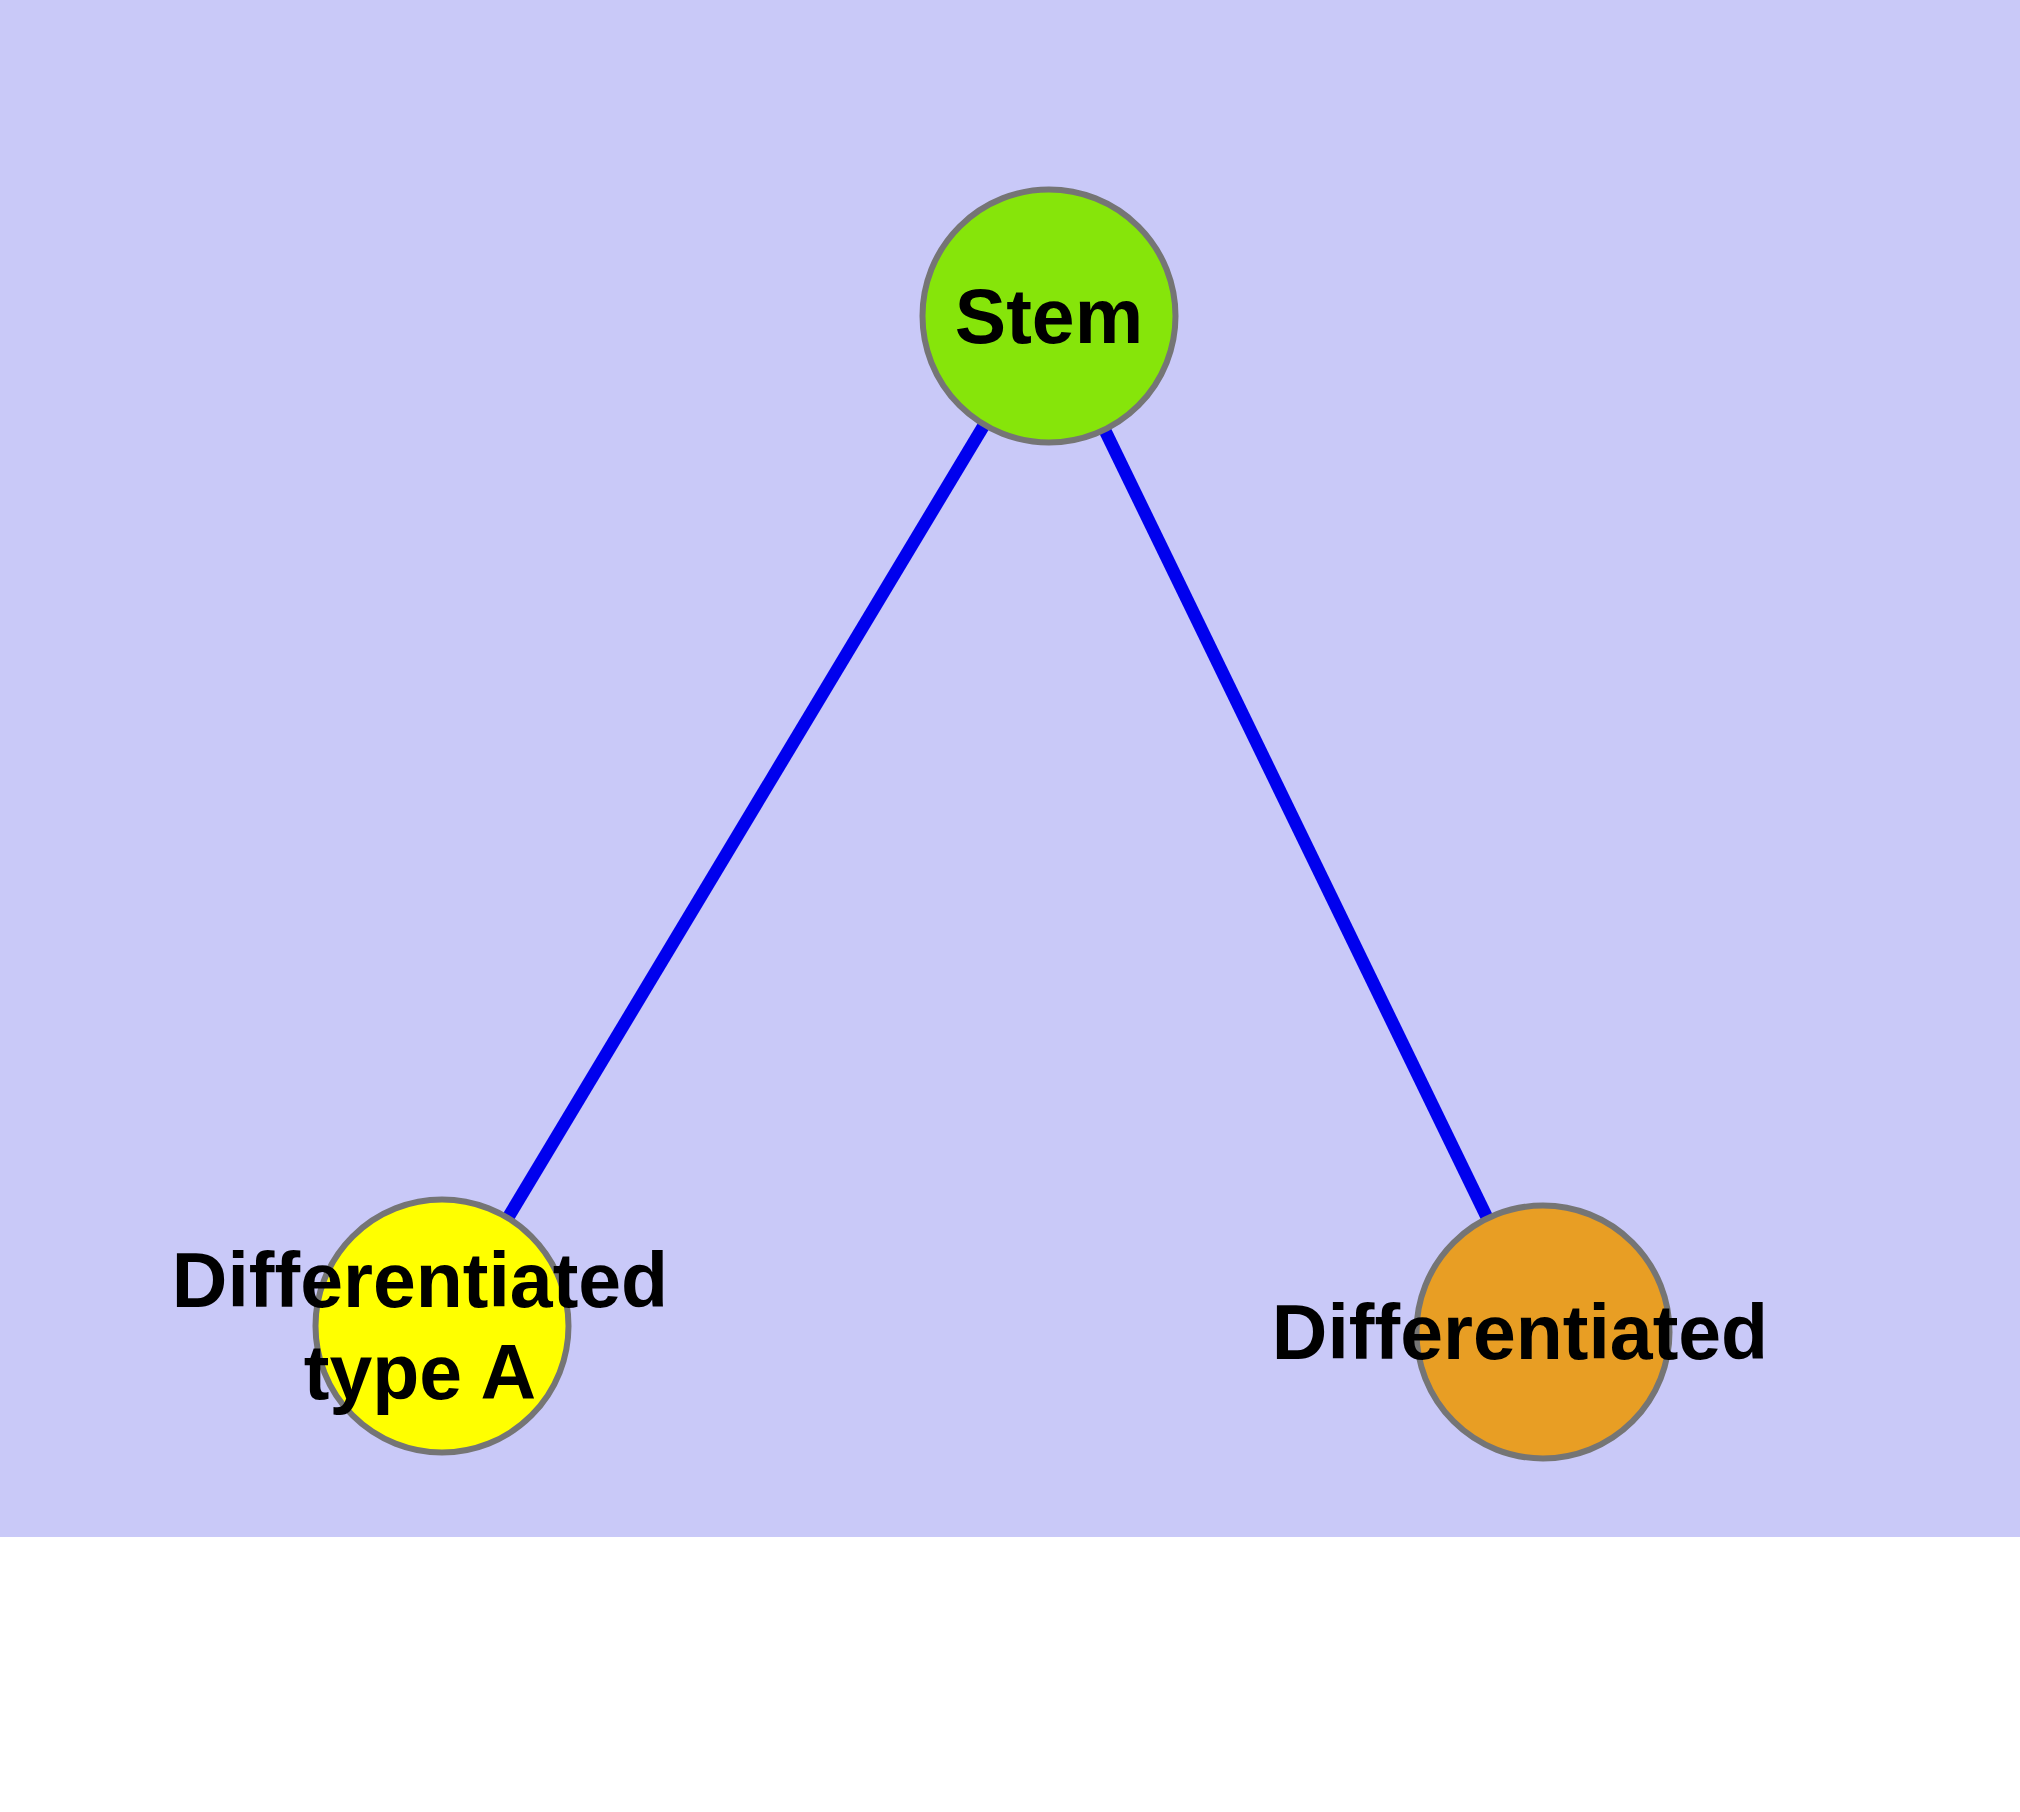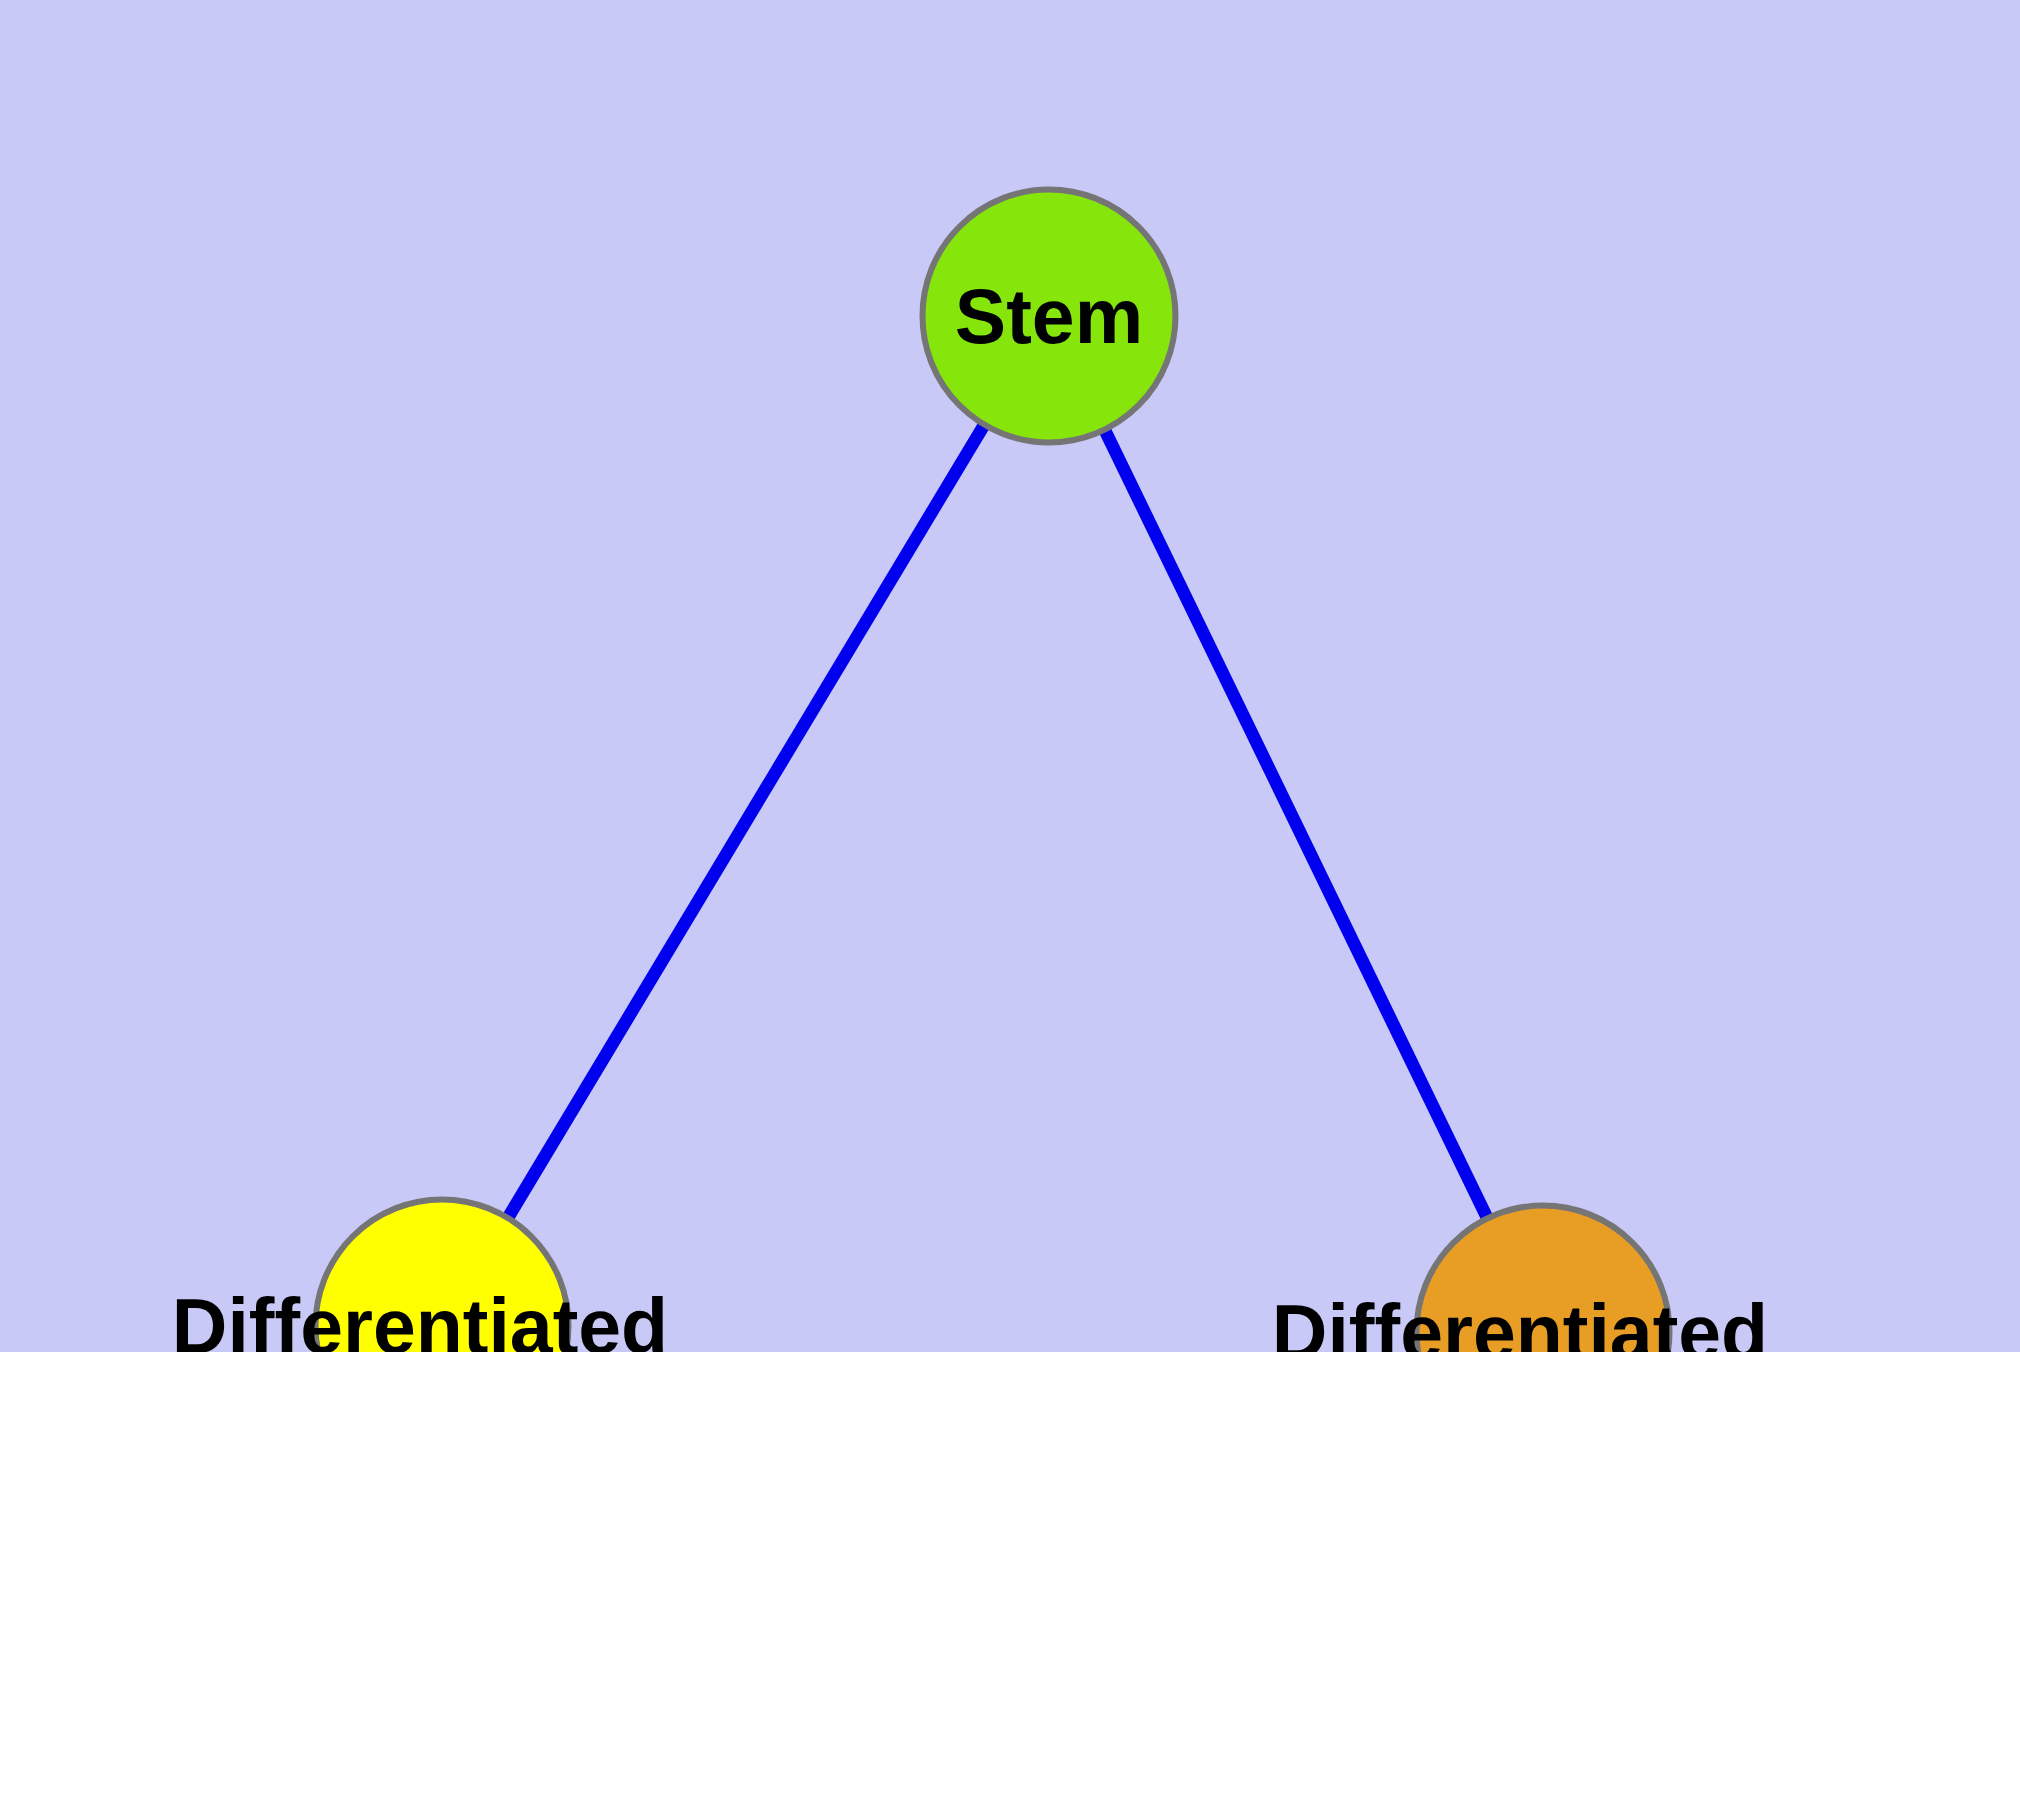--- a/index.html
+++ b/index.html
@@ -8,21 +8,21 @@
   }
   body {
     width: 2021px;
     height: 1812px;
     overflow: hidden;
     font-family: "Liberation Sans", sans-serif;
   }
   .canvas {
     position: relative;
     width: 2021px;
-    height: 1352px;
+    height: 1537px;
     overflow: hidden;
   }
   .edges-layer {
     position: absolute;
     left: 0;
     top: 0;
     width: 2021px;
     height: 1812px;
   }
   .node {
@@ -55,20 +55,21 @@
   <div class="node" style="left: 1049px; top: 316px; width: 259px; height: 259px; background: rgb(134, 229, 10); border: 6px solid rgb(117, 117, 117);"></div>
   <div class="node" style="left: 442px; top: 1326px; width: 259px; height: 259px; background: rgb(255, 255, 0); border: 6px solid rgb(117, 117, 117);"></div>
   <div class="node" style="left: 1543px; top: 1332px; width: 259px; height: 259px; background: rgb(232, 158, 36); border: 6px solid rgb(117, 117, 117);"></div>
 
   <div class="node-label" style="left: 1049px; top: 316px; color: rgb(0, 0, 0);">
     <div>Stem</div>
   </div>
 
   <div class="node-label" style="left: 420px; top: 1326px; color: rgb(0, 0, 0);">
     <div>Differentiated</div>
+    <div>type A</div>
   </div>
 
   <div class="node-label" style="left: 1520px; top: 1332px; color: rgb(0, 0, 0);">
     <div>Differentiated</div>
   </div>
 
 </div>
 
 
 </body></html>

